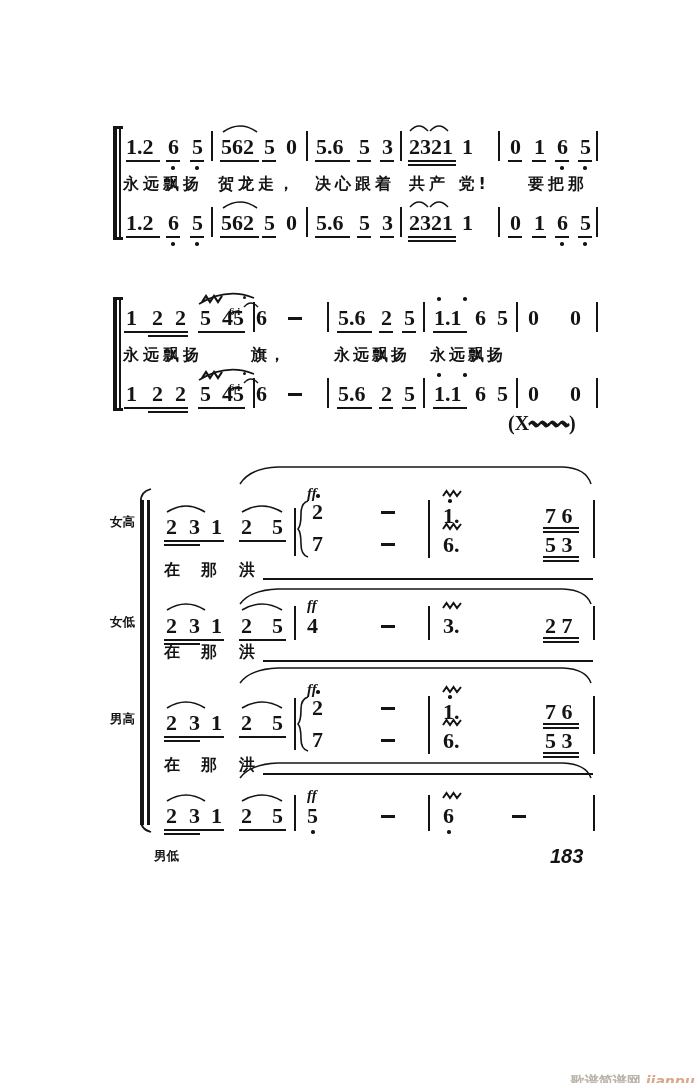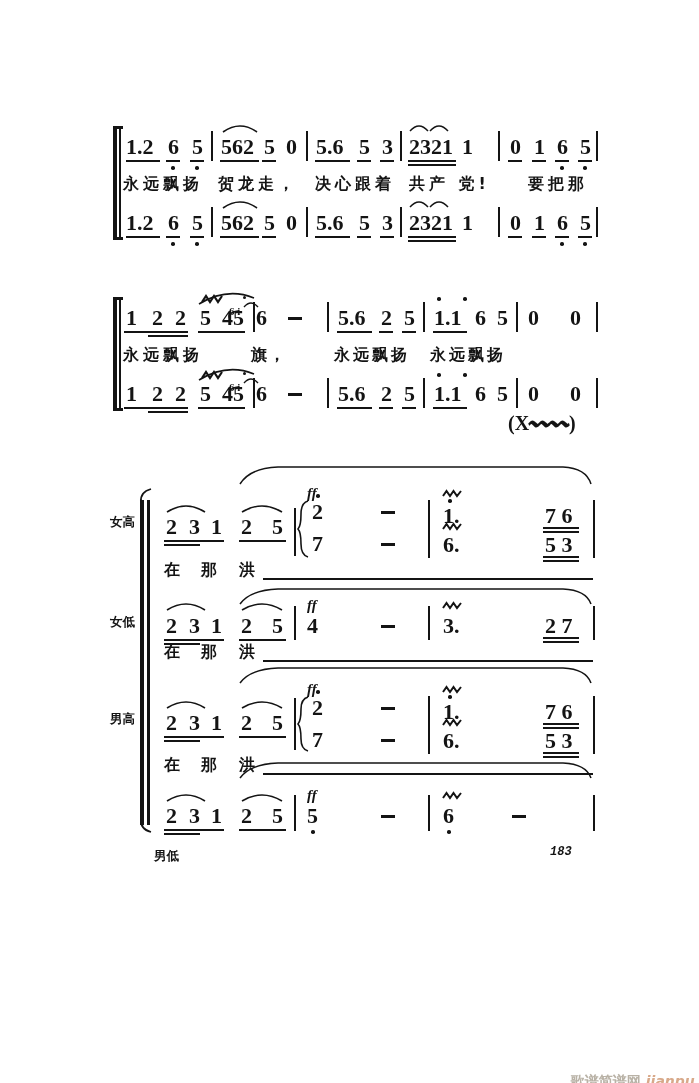--- a/index.html
+++ b/index.html
@@ -54,24 +54,24 @@
   .dyn {
     font-family: "Liberation Serif", "DejaVu Serif", serif;
     font-style: italic;
     font-weight: bold;
     font-size: 15px;
     line-height: 15px;
     white-space: pre;
   }
 
   .pageno {
-    font-family: Liberation Mono, monospace;
+    font-family: Liberation Sans, sans-serif;
     font-style: italic;
     font-weight: bold;
-    font-size: 12px;
+    font-size: 20px;
   }
 
   
   .barline {
     background: #141414;
     width: 2px;
   }
   
   .sysbar { background: #141414; }
 

